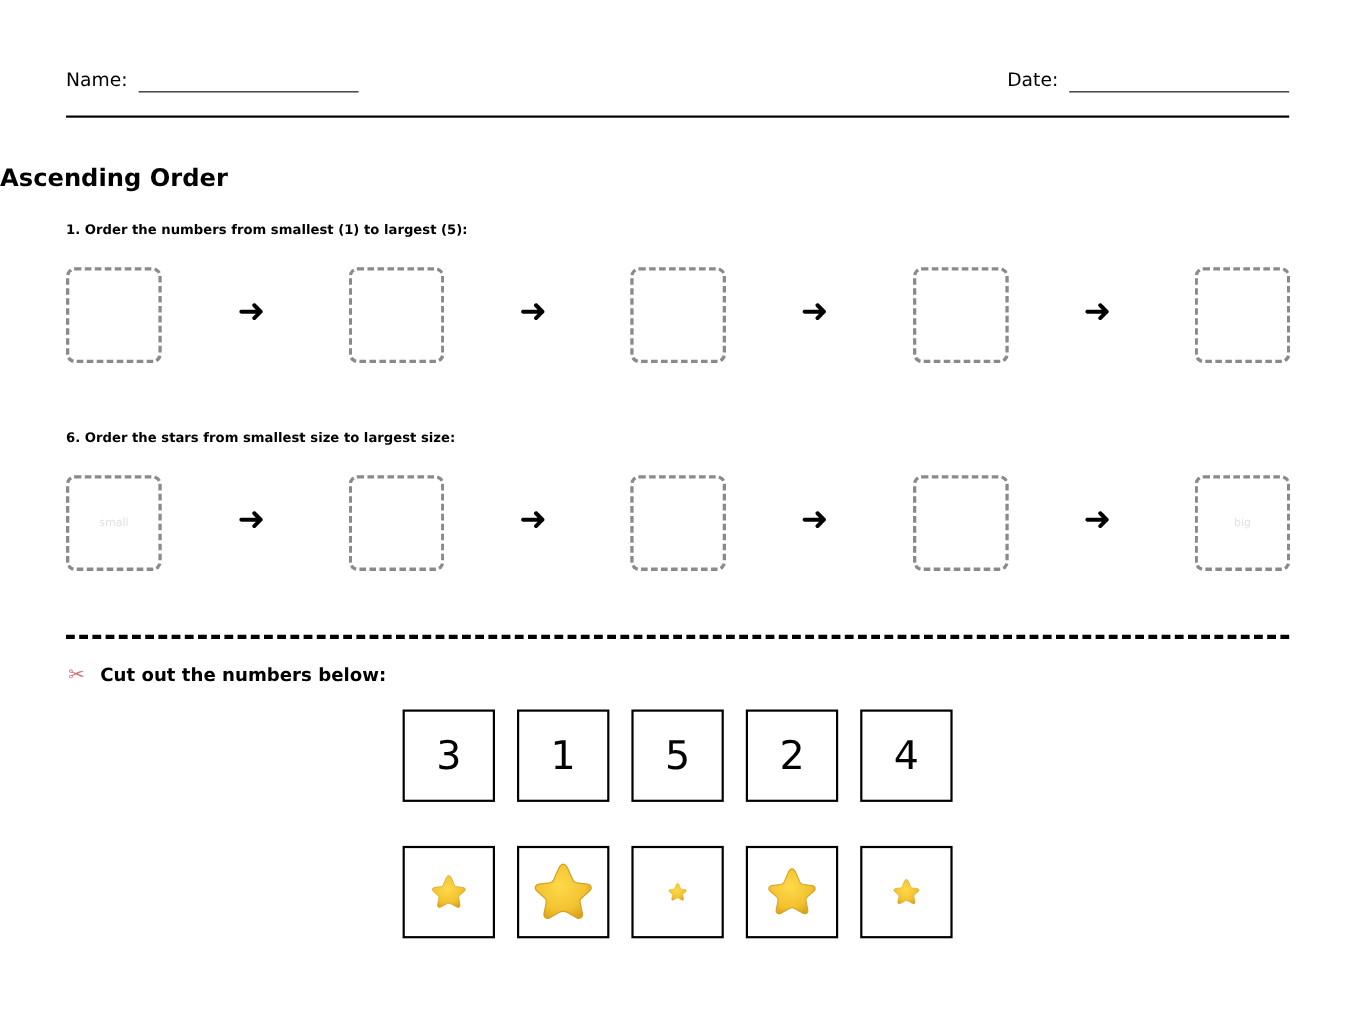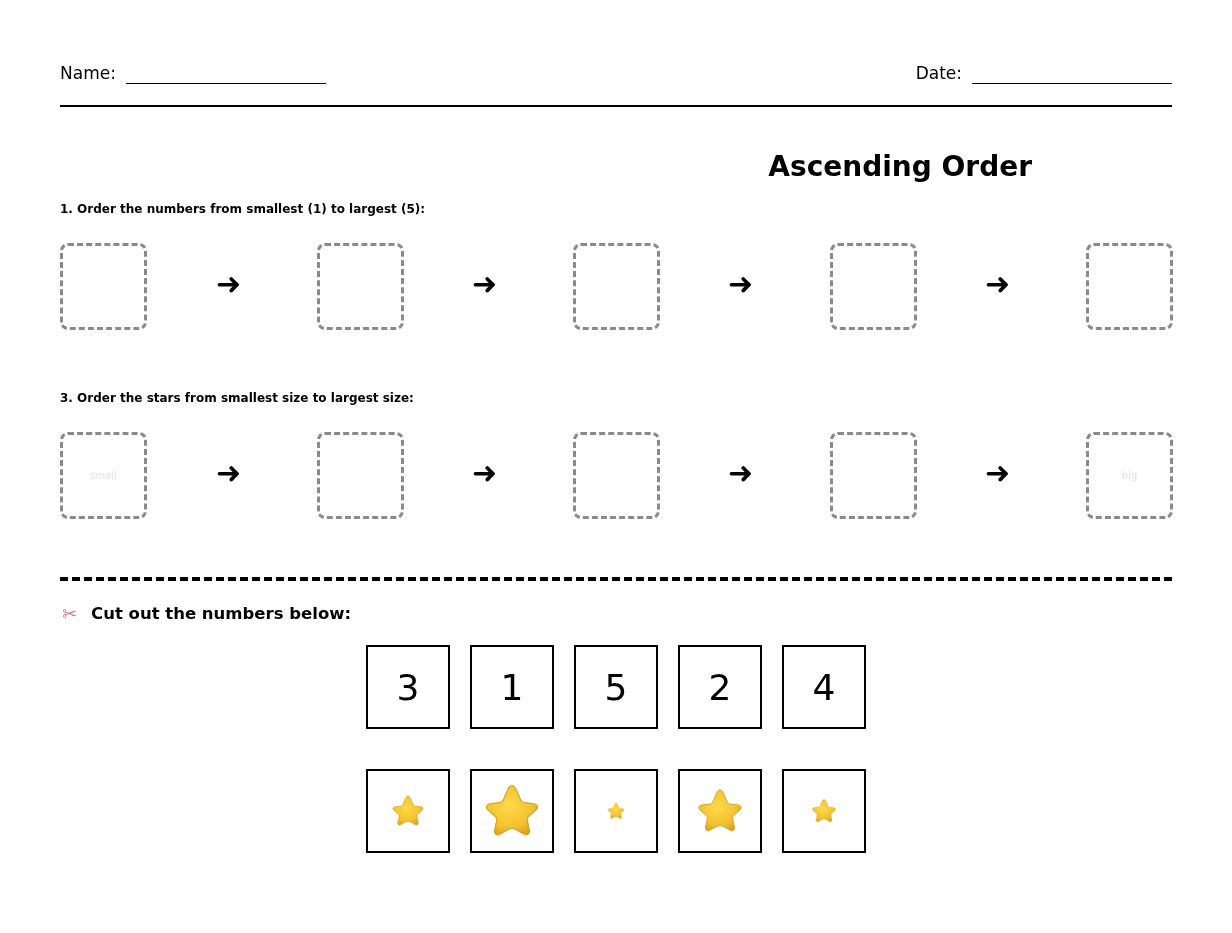--- a/index.html
+++ b/index.html
@@ -8,22 +8,22 @@
     font-family: "DejaVu Sans", "Liberation Sans", sans-serif; color: #000;
   }
   .header-row { position: absolute; top: 62px; left: 60px; width: 1112px; height: 24px; }
   .field { position: absolute; top: 0; display: flex; align-items: flex-end; font-size: 17px; }
   .field.name { left: 0; }
   .field.date { right: 0; }
   .field .lbl { margin-right: 10px; line-height: 22px; }
   .field .line { width: 200px; border-bottom: 1.5px solid #000; height: 17px; }
   .header-rule { position: absolute; top: 105px; left: 60px; width: 1112px; height: 0; border-top: 2px solid #000; }
 
-  .title { position: absolute; top: 150px; left: 0; width: 1032px; text-align: right;
-    font-size: 28px; font-weight: bold; }
+  .title { position: absolute; top: 150px; left: 0; width: 1032px; text-align: left;
+    font-size: 22px; font-weight: bold; }
 
   .q-label { position: absolute; left: 60px; font-size: 12px; font-weight: bold; }
   .q1 { top: 202px; }
   .q2 { top: 391px; }
 
   .slots { position: absolute; left: 60px; width: 1112px; height: 86px; }
   .slots.r1 { top: 243px; }
   .slots.r2 { top: 432px; }
   .slot {
     position: absolute; top: 0; width: 81px; height: 81px;
@@ -70,21 +70,21 @@
   <div class="arrow" style="left:156px">➜</div>
   <div class="slot" style="left:257px"></div>
   <div class="arrow" style="left:412px">➜</div>
   <div class="slot" style="left:513px"></div>
   <div class="arrow" style="left:668px">➜</div>
   <div class="slot" style="left:770px"></div>
   <div class="arrow" style="left:925px">➜</div>
   <div class="slot" style="left:1026px"></div>
 </div>
 
-<div class="q-label q2">3. Order the stars from smallest size to largest size:</div>
+<div class="q-label q2">6. Order the stars from smallest size to largest size:</div>
 <div class="slots r2">
   <div class="slot" style="left:0">small</div>
   <div class="arrow" style="left:156px">➜</div>
   <div class="slot" style="left:257px"></div>
   <div class="arrow" style="left:412px">➜</div>
   <div class="slot" style="left:513px"></div>
   <div class="arrow" style="left:668px">➜</div>
   <div class="slot" style="left:770px"></div>
   <div class="arrow" style="left:925px">➜</div>
   <div class="slot" style="left:1026px">big</div>

